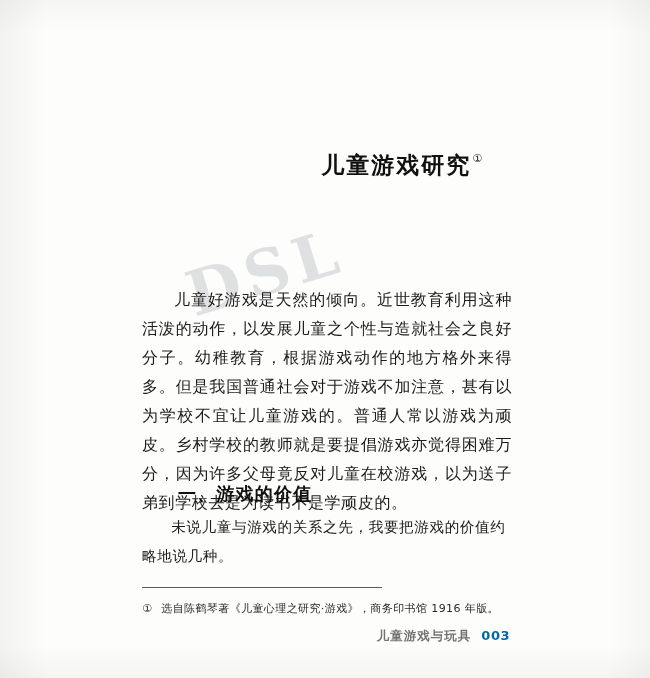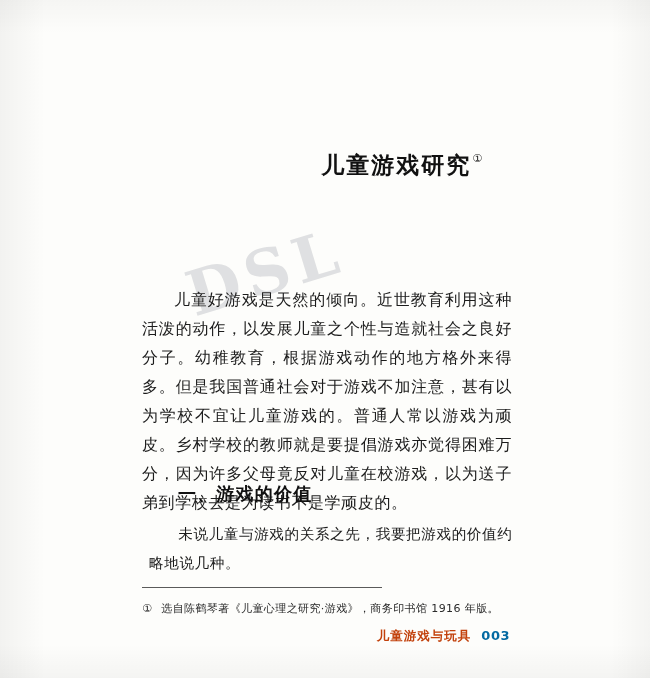--- a/index.html
+++ b/index.html
@@ -108,21 +108,21 @@
   .sub-para {
     position: absolute;
     left: 142px;
     top: 512px;
     width: 370px;
     font-size: 14.6px;
     line-height: 29px;
     letter-spacing: 0.6px;
     text-indent: 2em;
     color: #1c1c1c;
-    margin: 7px;
+    margin: 0;
   }
 
   .footnote-rule {
     position: absolute;
     left: 142px;
     top: 587px;
     width: 240px;
     height: 1px;
     background: #5a5a5a;
   }
@@ -151,21 +151,21 @@
     right: 140px;
     bottom: 33px;
     display: flex;
     align-items: baseline;
     gap: 10px;
   }
   .footer-book {
     font-size: 12.5px;
     font-weight: 700;
     letter-spacing: 1px;
-    color: #c2410c;
+    color: #737373;
   }
   .footer-page {
     font-size: 13px;
     font-weight: 700;
     letter-spacing: 0.5px;
     color: #0369a1;
   }
 </style>
 </head>
 <body>

